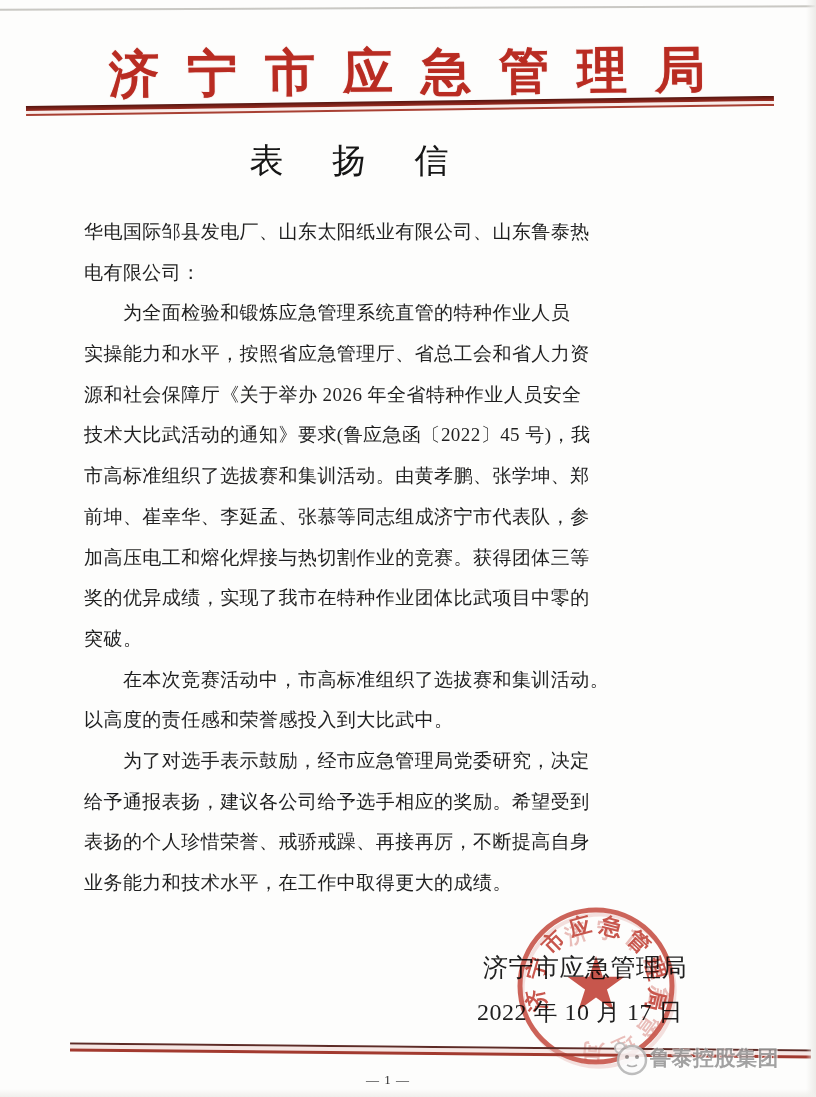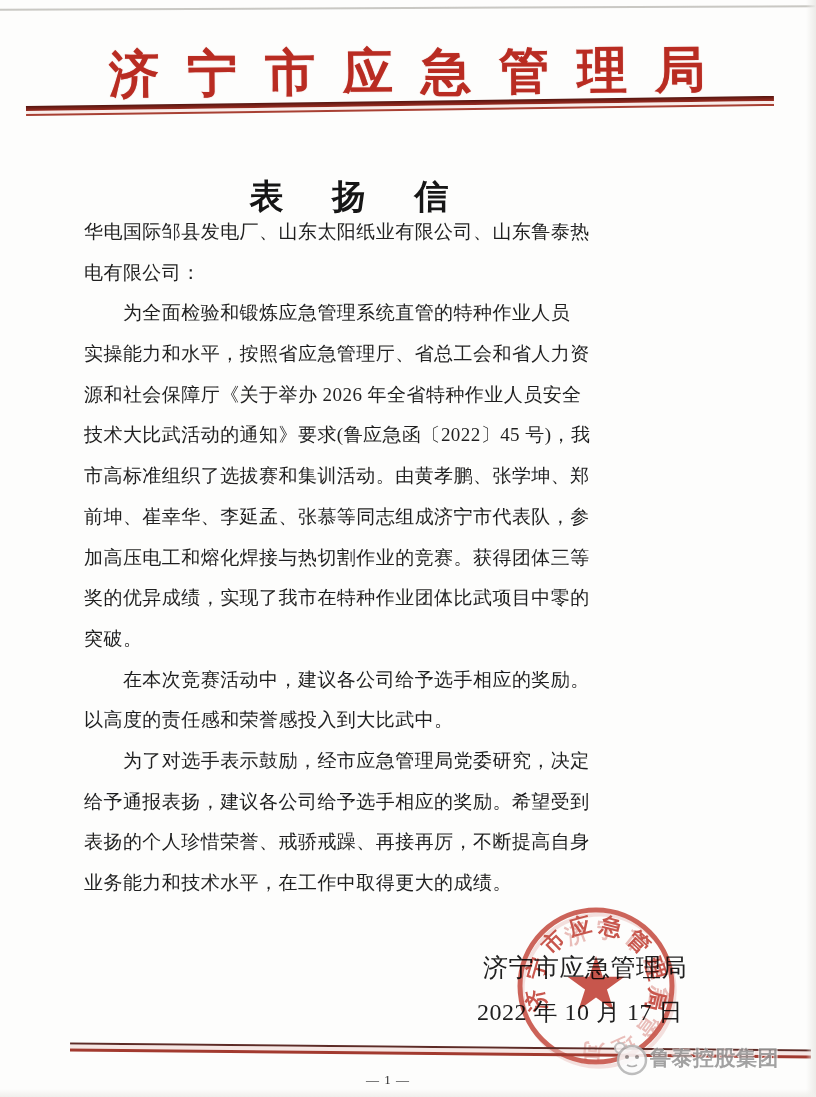--- a/index.html
+++ b/index.html
@@ -40,22 +40,22 @@
   }
   .head-rule .thick{
     height:5px;background:linear-gradient(to bottom,#54150f,#9c2d22);
   }
   .head-rule .gap{height:3px;background:rgba(240,205,200,.35);}
   .head-rule .thin{height:2px;background:#a84033;}
   
   .doc-title{
     position:absolute;top:138px;left:0;width:698px;
     text-align:center;text-indent:20px;
-    font-size:34px;font-weight:700;letter-spacing:20px;
-    color:#161616;white-space:nowrap;margin-top:36px;
+    font-size:34px;font-weight:400;letter-spacing:20px;
+    color:#161616;white-space:nowrap;
   }
   
   .body-text{
     position:absolute;top:212px;left:84px;width:680px;
     color:#1f1f1f;
   }
   .body-line{
     font-size:19px;line-height:40.7px;height:40.7px;
     letter-spacing:0.45px;white-space:nowrap;
   }
@@ -118,21 +118,21 @@
       <div class="body-line">电有限公司：</div>
       <div class="body-line">　　为全面检验和锻炼应急管理系统直管的特种作业人员</div>
       <div class="body-line">实操能力和水平，按照省应急管理厅、省总工会和省人力资</div>
       <div class="body-line">源和社会保障厅《关于举办 2026 年全省特种作业人员安全</div>
       <div class="body-line">技术大比武活动的通知》要求(鲁应急函〔2022〕45 号)，我</div>
       <div class="body-line">市高标准组织了选拔赛和集训活动。由黄孝鹏、张学坤、郑</div>
       <div class="body-line">前坤、崔幸华、李延孟、张慕等同志组成济宁市代表队，参</div>
       <div class="body-line">加高压电工和熔化焊接与热切割作业的竞赛。获得团体三等</div>
       <div class="body-line">奖的优异成绩，实现了我市在特种作业团体比武项目中零的</div>
       <div class="body-line">突破。</div>
-      <div class="body-line">　　在本次竞赛活动中，建议各公司给予选手相应的奖励。</div>
+      <div class="body-line">　　在本次竞赛活动中，市高标准组织了选拔赛和集训活动。</div>
       <div class="body-line">以高度的责任感和荣誉感投入到大比武中。</div>
       <div class="body-line">　　为了对选手表示鼓励，经市应急管理局党委研究，决定</div>
       <div class="body-line">给予通报表扬，建议各公司给予选手相应的奖励。希望受到</div>
       <div class="body-line">表扬的个人珍惜荣誉、戒骄戒躁、再接再厉，不断提高自身</div>
       <div class="body-line">业务能力和技术水平，在工作中取得更大的成绩。</div>
     </div>
 
   <div class="signature">济宁市应急管理局</div>
   <div class="date-line">2022 年 10 月 17 日</div>
 

